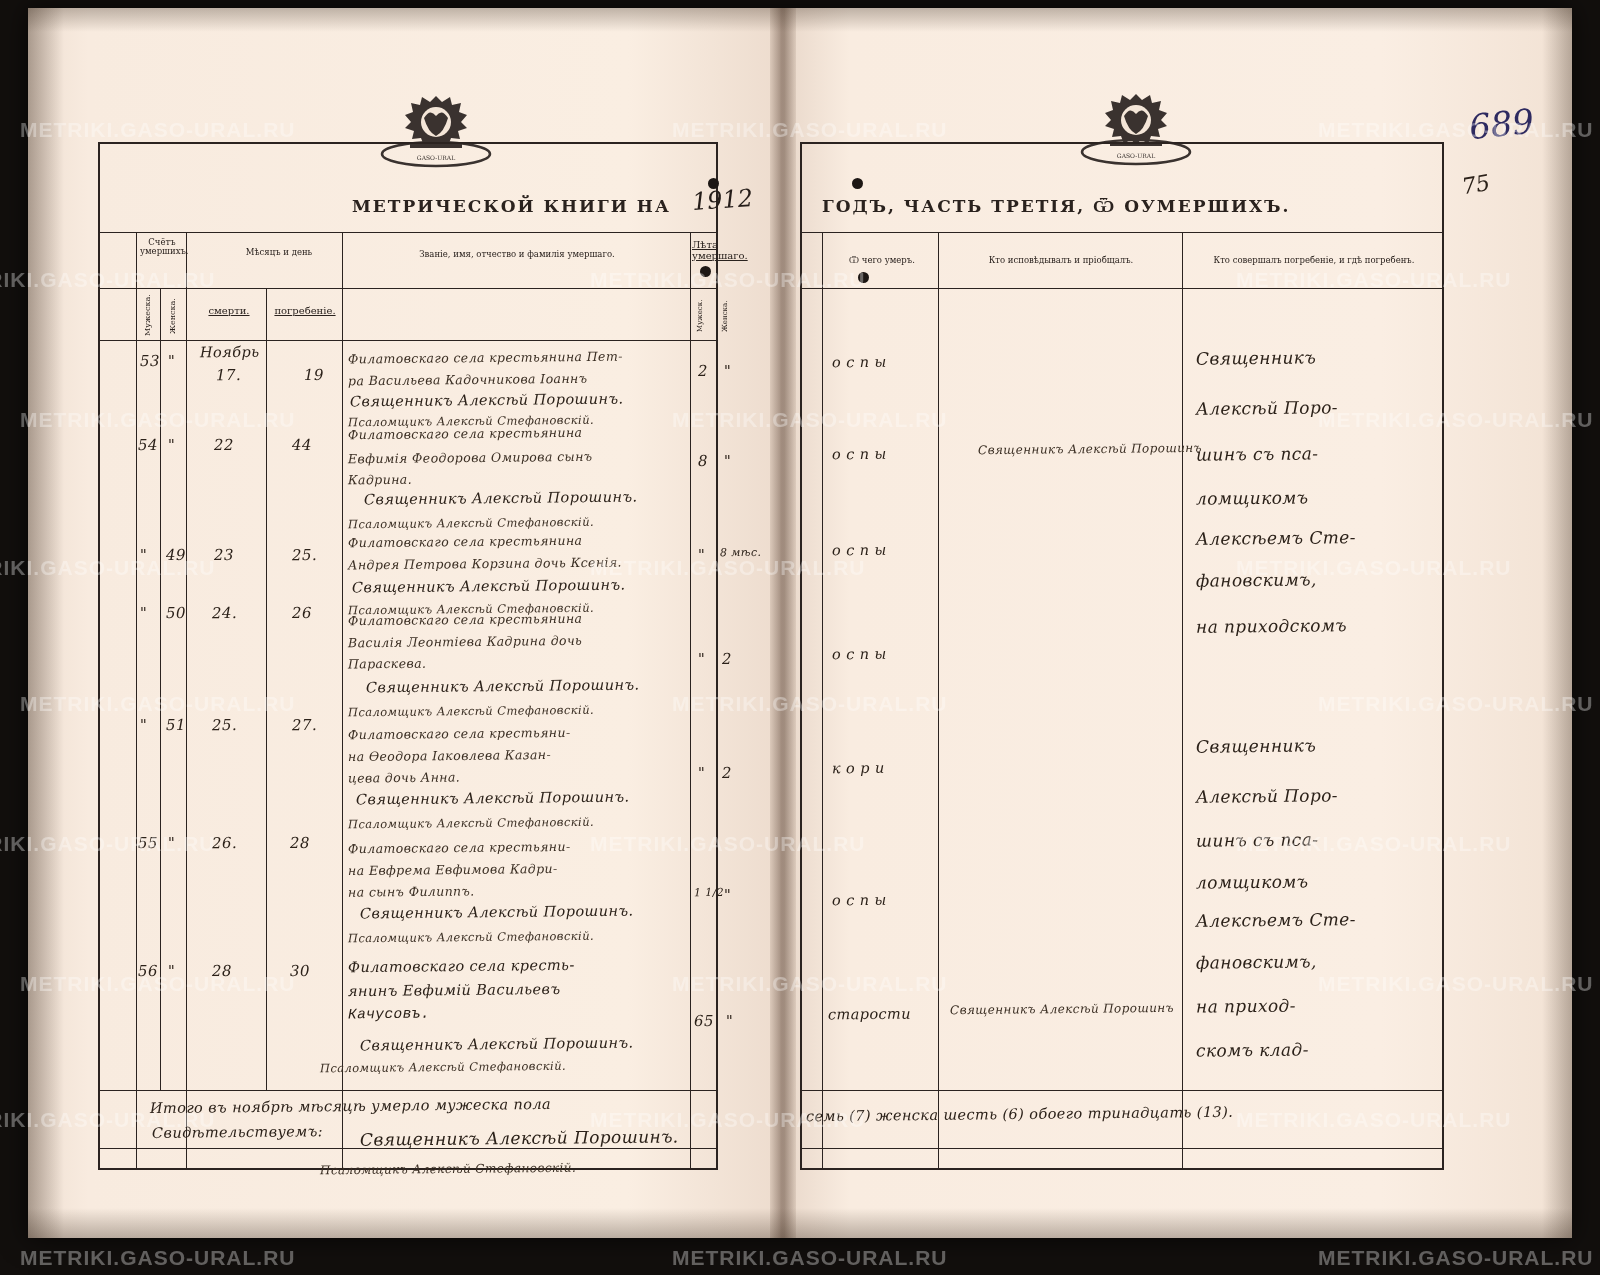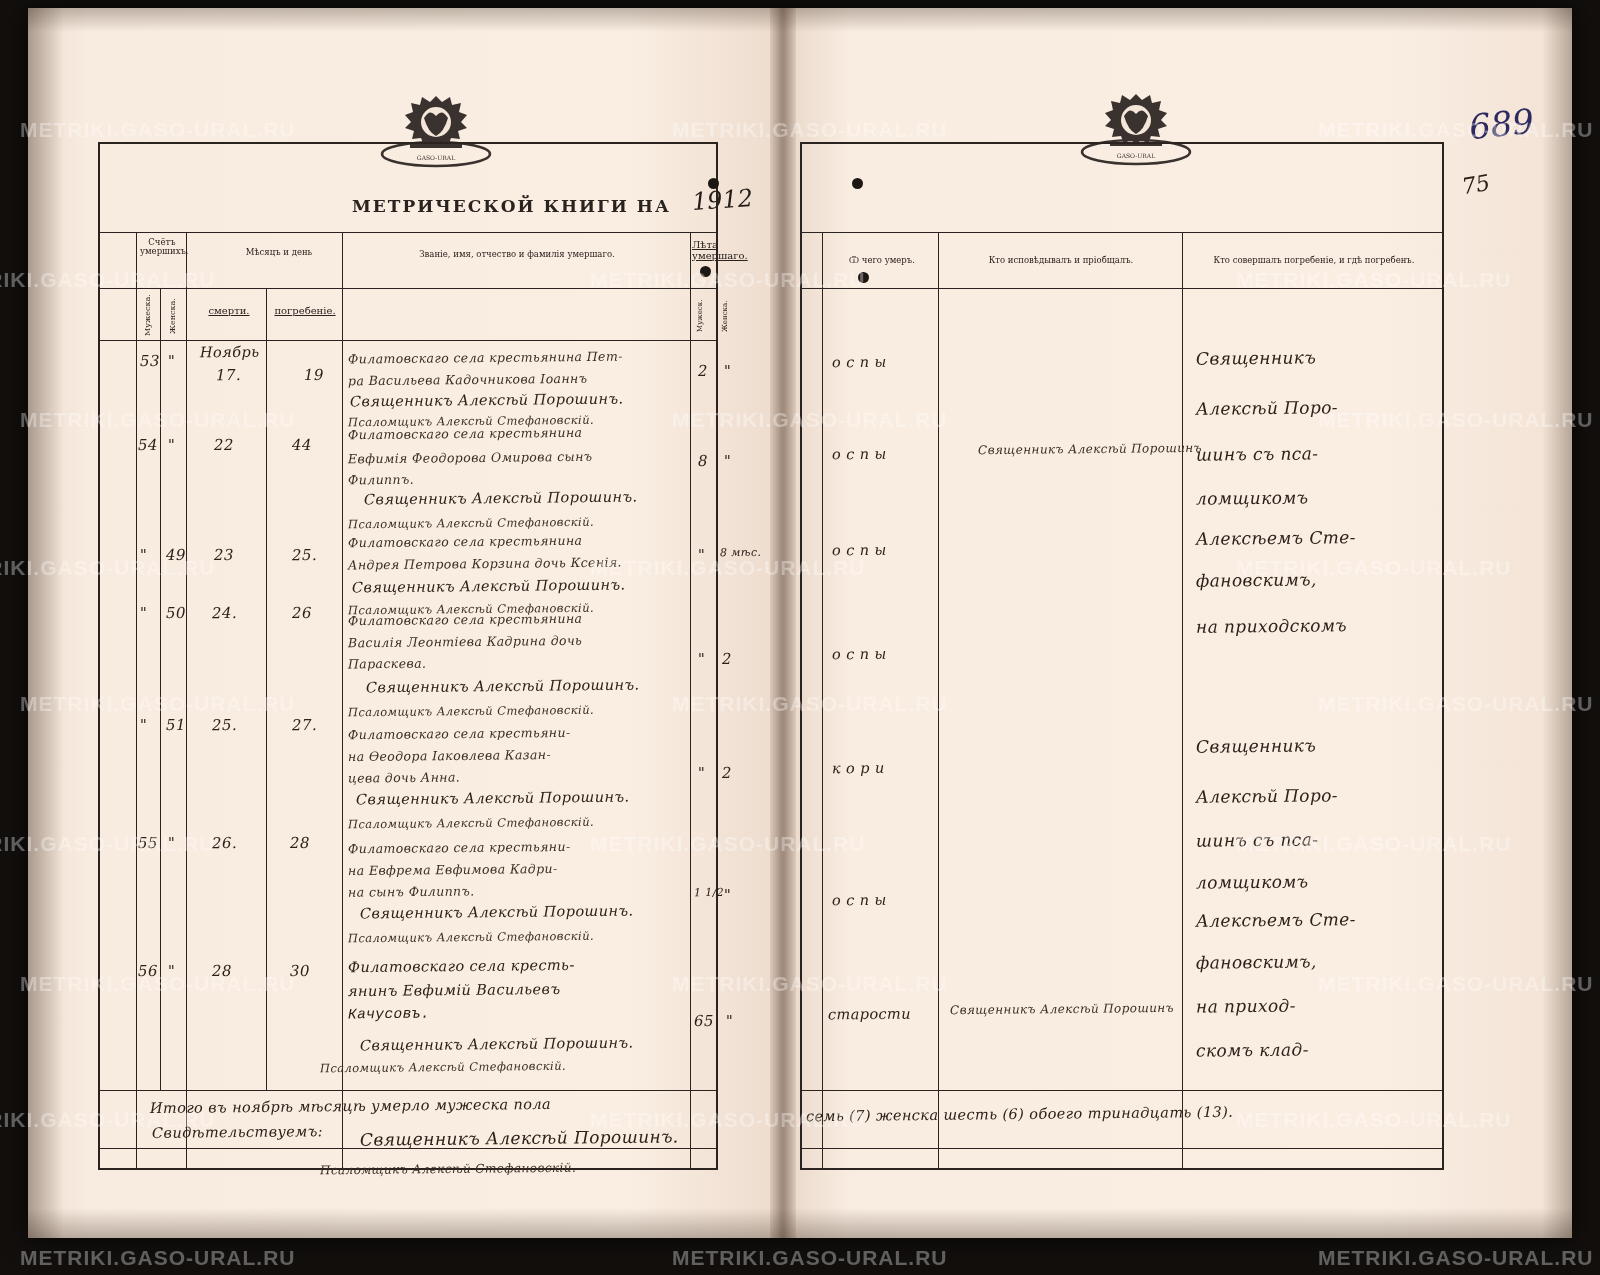--- a/index.html
+++ b/index.html
@@ -218,20 +218,21 @@
         <rect x="34" y="56" width="52" height="4"></rect>
         <text x="60" y="72" font-size="6" text-anchor="middle" fill="#2a2320" font-family="DejaVu Serif">GASO-URAL</text>
       </g>
     </svg>
   </div>
 
   <div class="frame frame-left"></div>
   <div class="frame frame-right"></div>
 
   <div class="masthead masthead-left">МЕТРИЧЕСКОЙ КНИГИ НА</div>
+  <div class="masthead masthead-right">ГОДЪ, ЧАСТЬ ТРЕТІЯ, Ѿ ОУМЕРШИХЪ.</div>
   <div class="year-hand">1912</div>
   <div class="dot" style="left:708px; top:178px;"></div>
   <div class="dot" style="left:852px; top:178px;"></div>
   <div class="dot" style="left:858px; top:272px;"></div>
   <div class="dot" style="left:700px; top:266px;"></div>
 
   <div class="folio">689</div>
   <div class="stamp-num">75</div>
 
   <div class="hline" style="left:98px; top:232px; width:620px;"></div>
@@ -283,21 +284,21 @@
   <div class="hand num r2" style="left:698px; top:362px;">2</div>
   <div class="hand num r2" style="left:724px; top:362px;">"</div>
   <div class="hand mid r2" style="left:832px; top:354px;">о с п ы</div>
 
   <div class="hand num r2" style="left:138px; top:436px;">54</div>
   <div class="hand num r2" style="left:168px; top:436px;">"</div>
   <div class="hand num r2" style="left:214px; top:436px;">22</div>
   <div class="hand num r2" style="left:292px; top:436px;">44</div>
   <div class="hand sm r2" style="left:348px; top:426px;">Филатовскаго села крестьянина</div>
   <div class="hand sm r2" style="left:348px; top:450px;">Евфимія Феодорова Омирова сынъ</div>
-  <div class="hand sm r2" style="left:348px; top:472px;">Филиппъ.</div>
+  <div class="hand sm r2" style="left:348px; top:472px;">Кадрина.</div>
   <div class="hand mid r2" style="left:364px; top:490px;">Священникъ Алексѣй Порошинъ.</div>
   <div class="hand sm r2" style="left:348px; top:516px; font-size:11.5px;">Псаломщикъ Алексѣй Стефановскій.</div>
   <div class="hand num r2" style="left:698px; top:452px;">8</div>
   <div class="hand num r2" style="left:724px; top:452px;">"</div>
   <div class="hand mid r2" style="left:832px; top:446px;">о с п ы</div>
   <div class="hand sm r2" style="left:978px; top:442px; font-size:12px;">Священникъ Алексѣй Порошинъ</div>
 
   <div class="hand num r2" style="left:140px; top:546px;">"</div>
   <div class="hand num r2" style="left:166px; top:546px;">49</div>
   <div class="hand num r2" style="left:214px; top:546px;">23</div>

